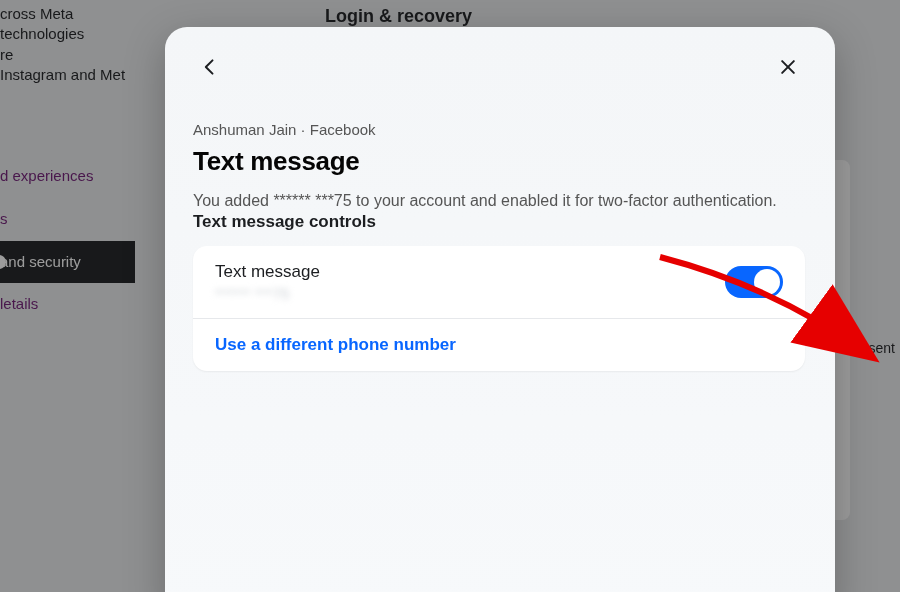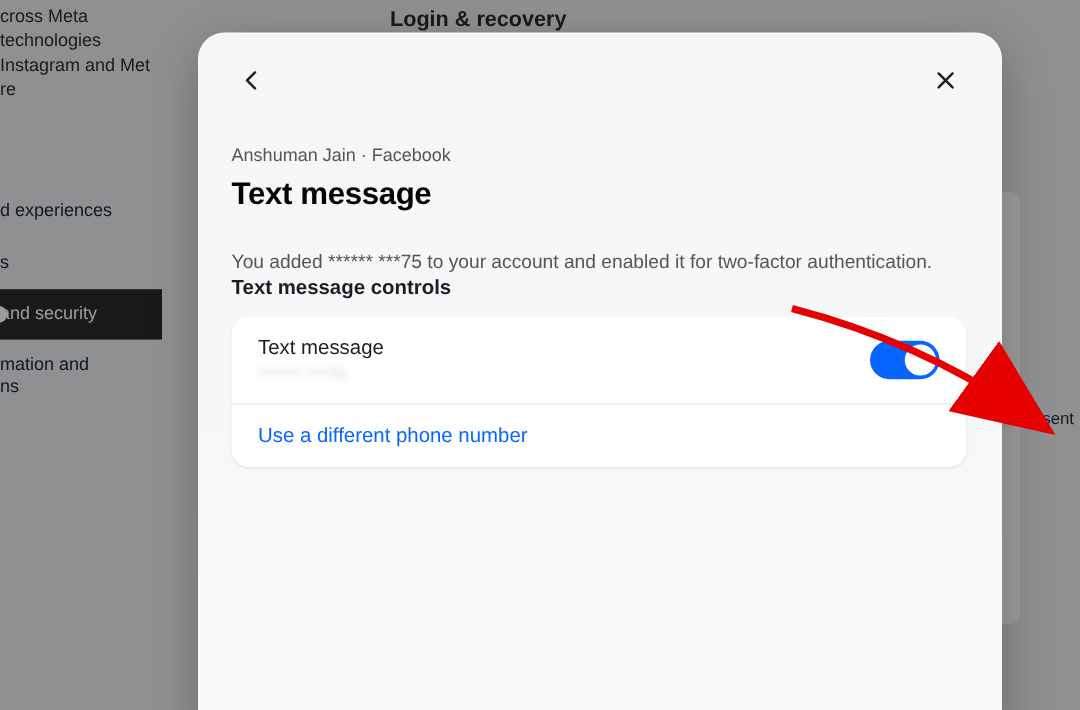--- a/index.html
+++ b/index.html
@@ -21,21 +21,21 @@
     font-size: 15px;
     line-height: 1.35;
     padding: 4px 2px 0 0;
     color: #1c1e21;
   }
   .side-list { margin-top: 70px; }
   .side-item {
     padding: 12px 8px 12px 0;
     font-size: 15px;
     line-height: 1.25;
-    color: #0f172a;
+    color: #701a75;
   }
   .side-item.active {
     background: #1c1e21;
     color: #ffffff;
     position: relative;
   }
   .side-item.active::before {
     content: "";
     position: absolute;
     left: -8px; top: 50%;
@@ -104,21 +104,21 @@
     color: #555;
   }
   .modal h1 {
     font-size: 26px;
     font-weight: 800;
     margin-top: 8px;
     color: #050505;
     letter-spacing: -0.3px;
   }
   .modal .desc {
-    margin-top: 30px;
+    margin-top: 12px;
     font-size: 16px;
     color: #555;
     line-height: 1.45;
     max-width: 590px;
   }
   .section-label {
     font-size: 17px;
     font-weight: 600;
     color: #1c1e21;
   }
@@ -159,48 +159,47 @@
   .toggle .knob {
     position: absolute;
     right: 3px; top: 3px;
     width: 26px; height: 26px;
     background: #fff;
     border-radius: 50%;
   }
   .link-row {
     color: #0866ff;
     font-size: 17px;
-    font-weight: 400;
+    font-weight: 700;
     cursor: pointer;
   }
 
   .arrow {
     position: absolute;
     left: 490px;
     top: 225px;
     pointer-events: none;
   }
 </style>
 </head>
 <body>
 
 <div class="bg">
 
   <div class="sidebar">
     <div class="intro">
       <div>cross Meta technologies</div>
+      <div>re</div>
       <div>Instagram and Met</div>
-      <div>re</div>
     </div>
     <div class="side-list">
       <div class="side-item"><span>d experiences</span></div>
       <div class="side-item"><span>s</span></div>
       <div class="side-item active"><span>and security</span></div>
-      <div class="side-item" style="white-space:pre-line;"><span>mation and
-ns</span></div>
+      <div class="side-item"><span>letails</span></div>
     </div>
   </div>
 
   <div class="main">
     <h2>Login &amp; recovery</h2>
     <p>Manage your passwords, login preferences and recovery methods</p>
   </div>
 
   <div class="panel-bg"></div>
 

